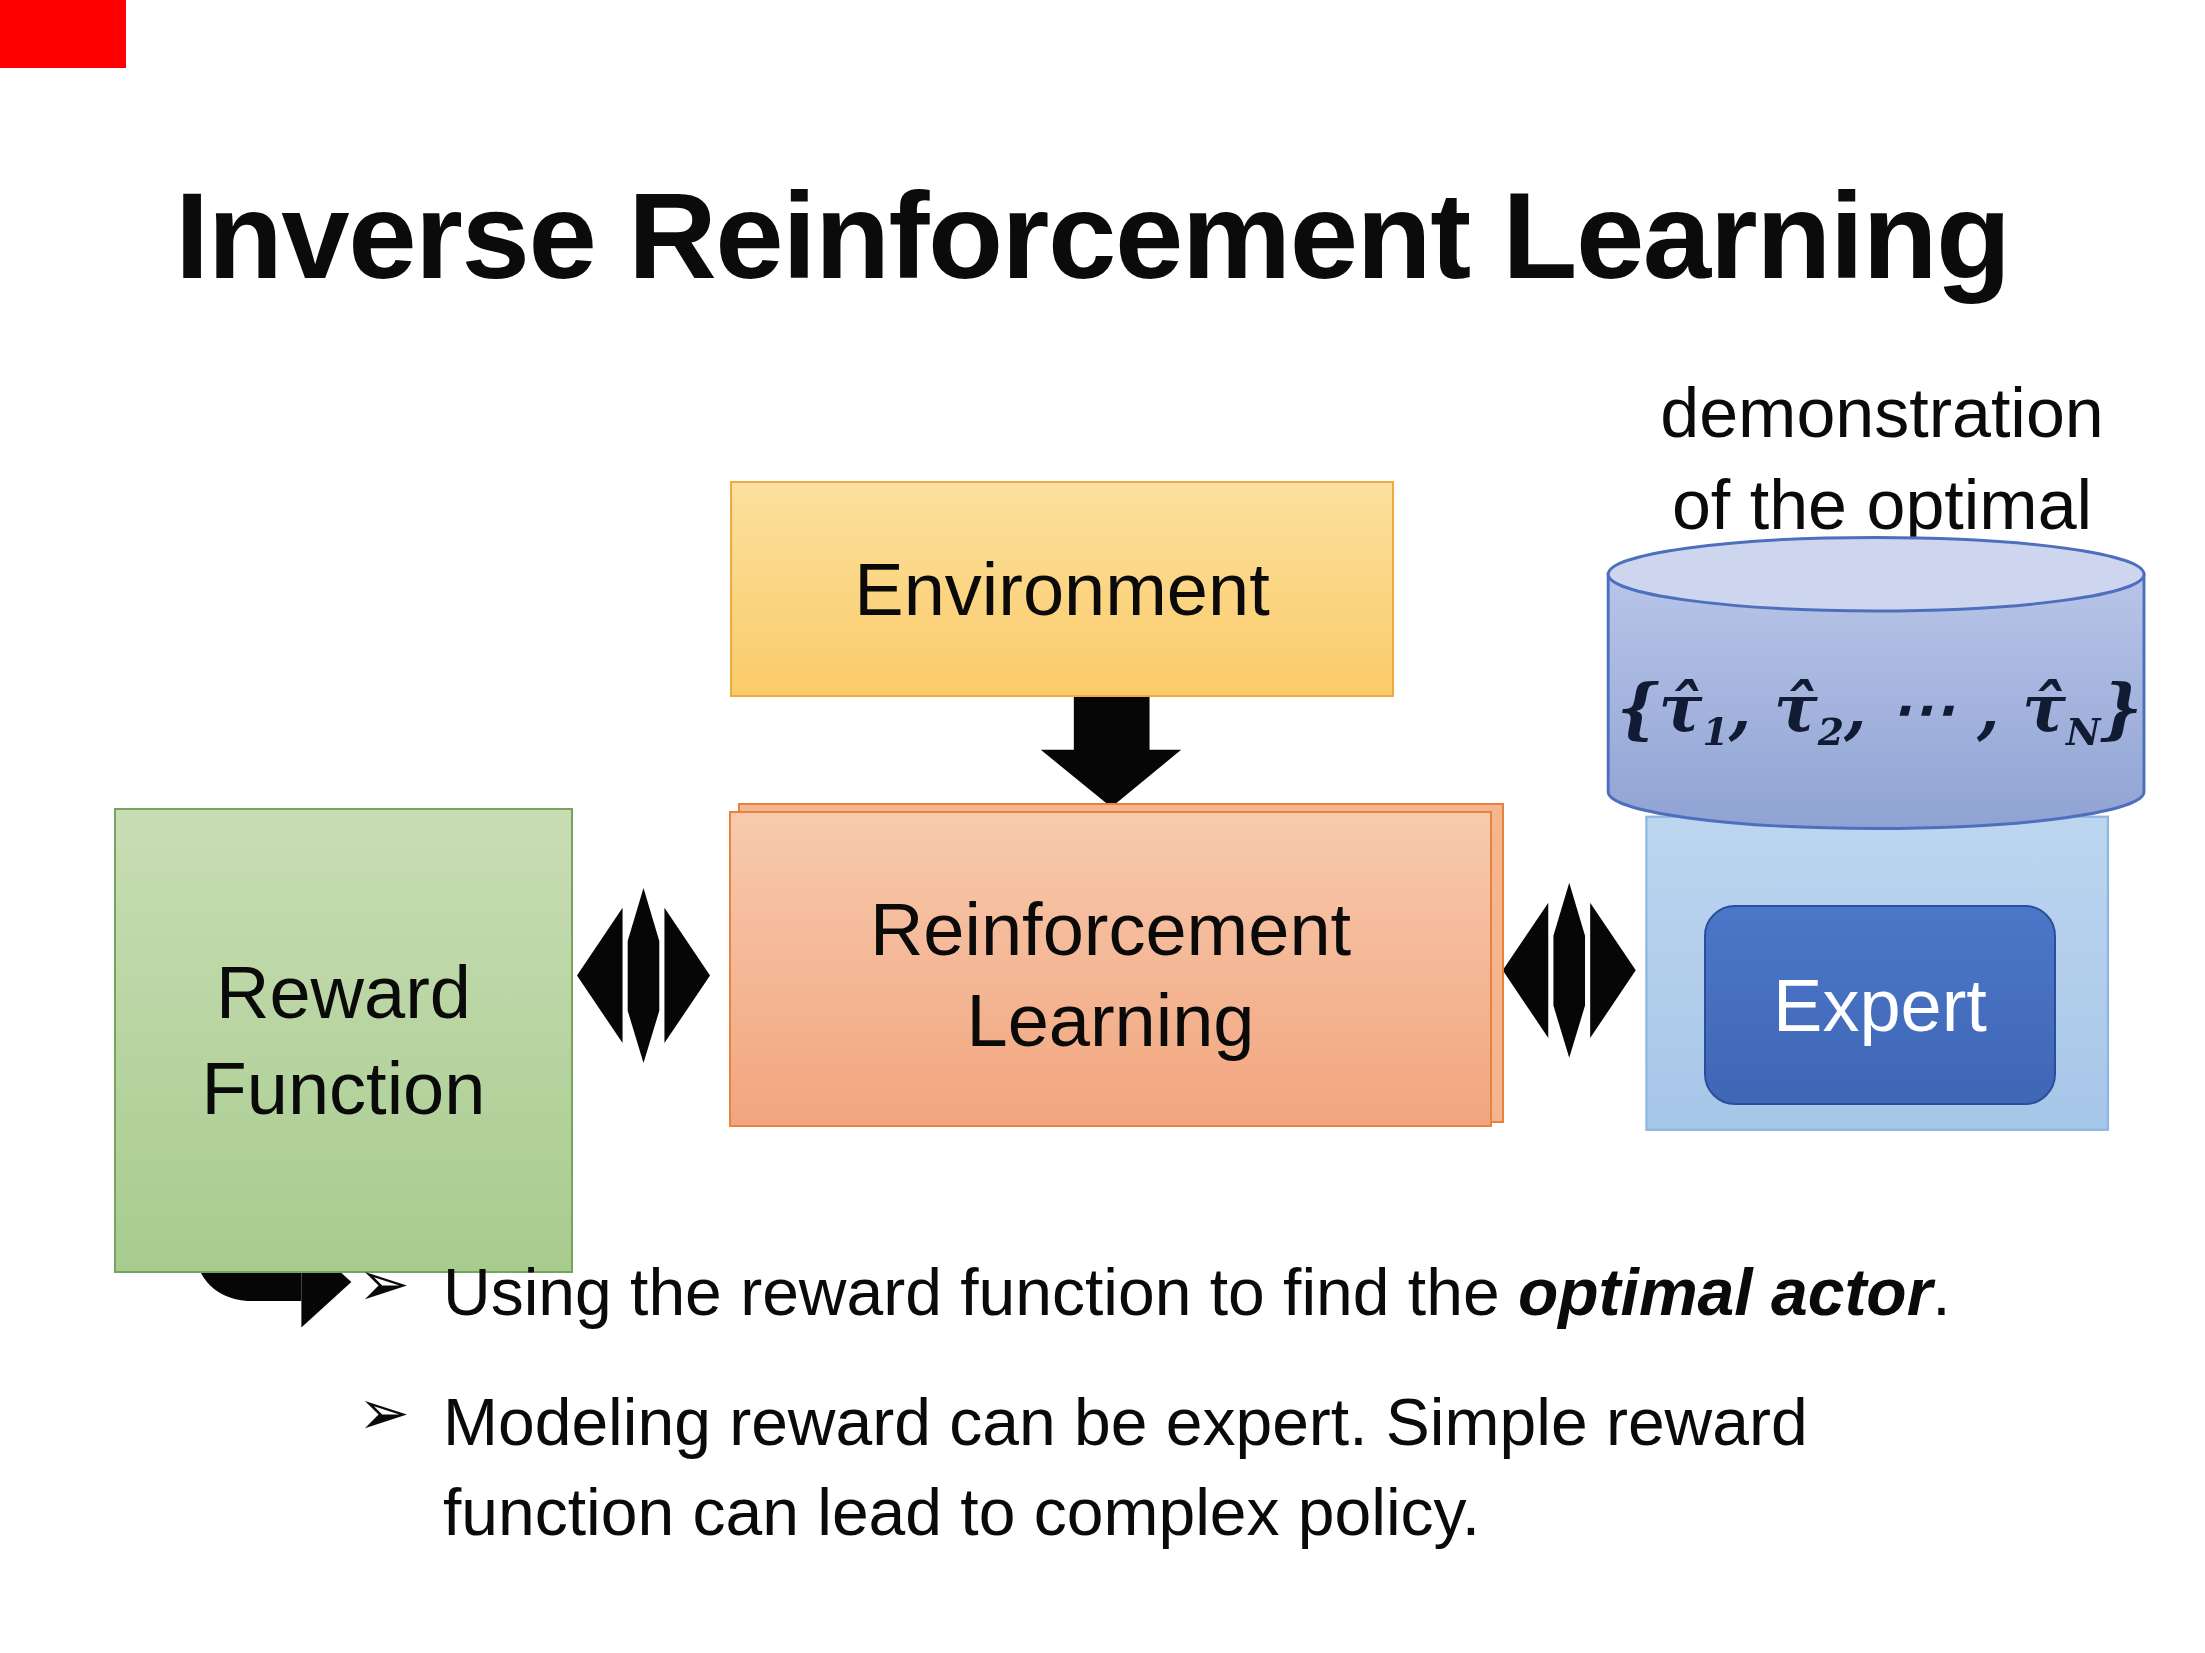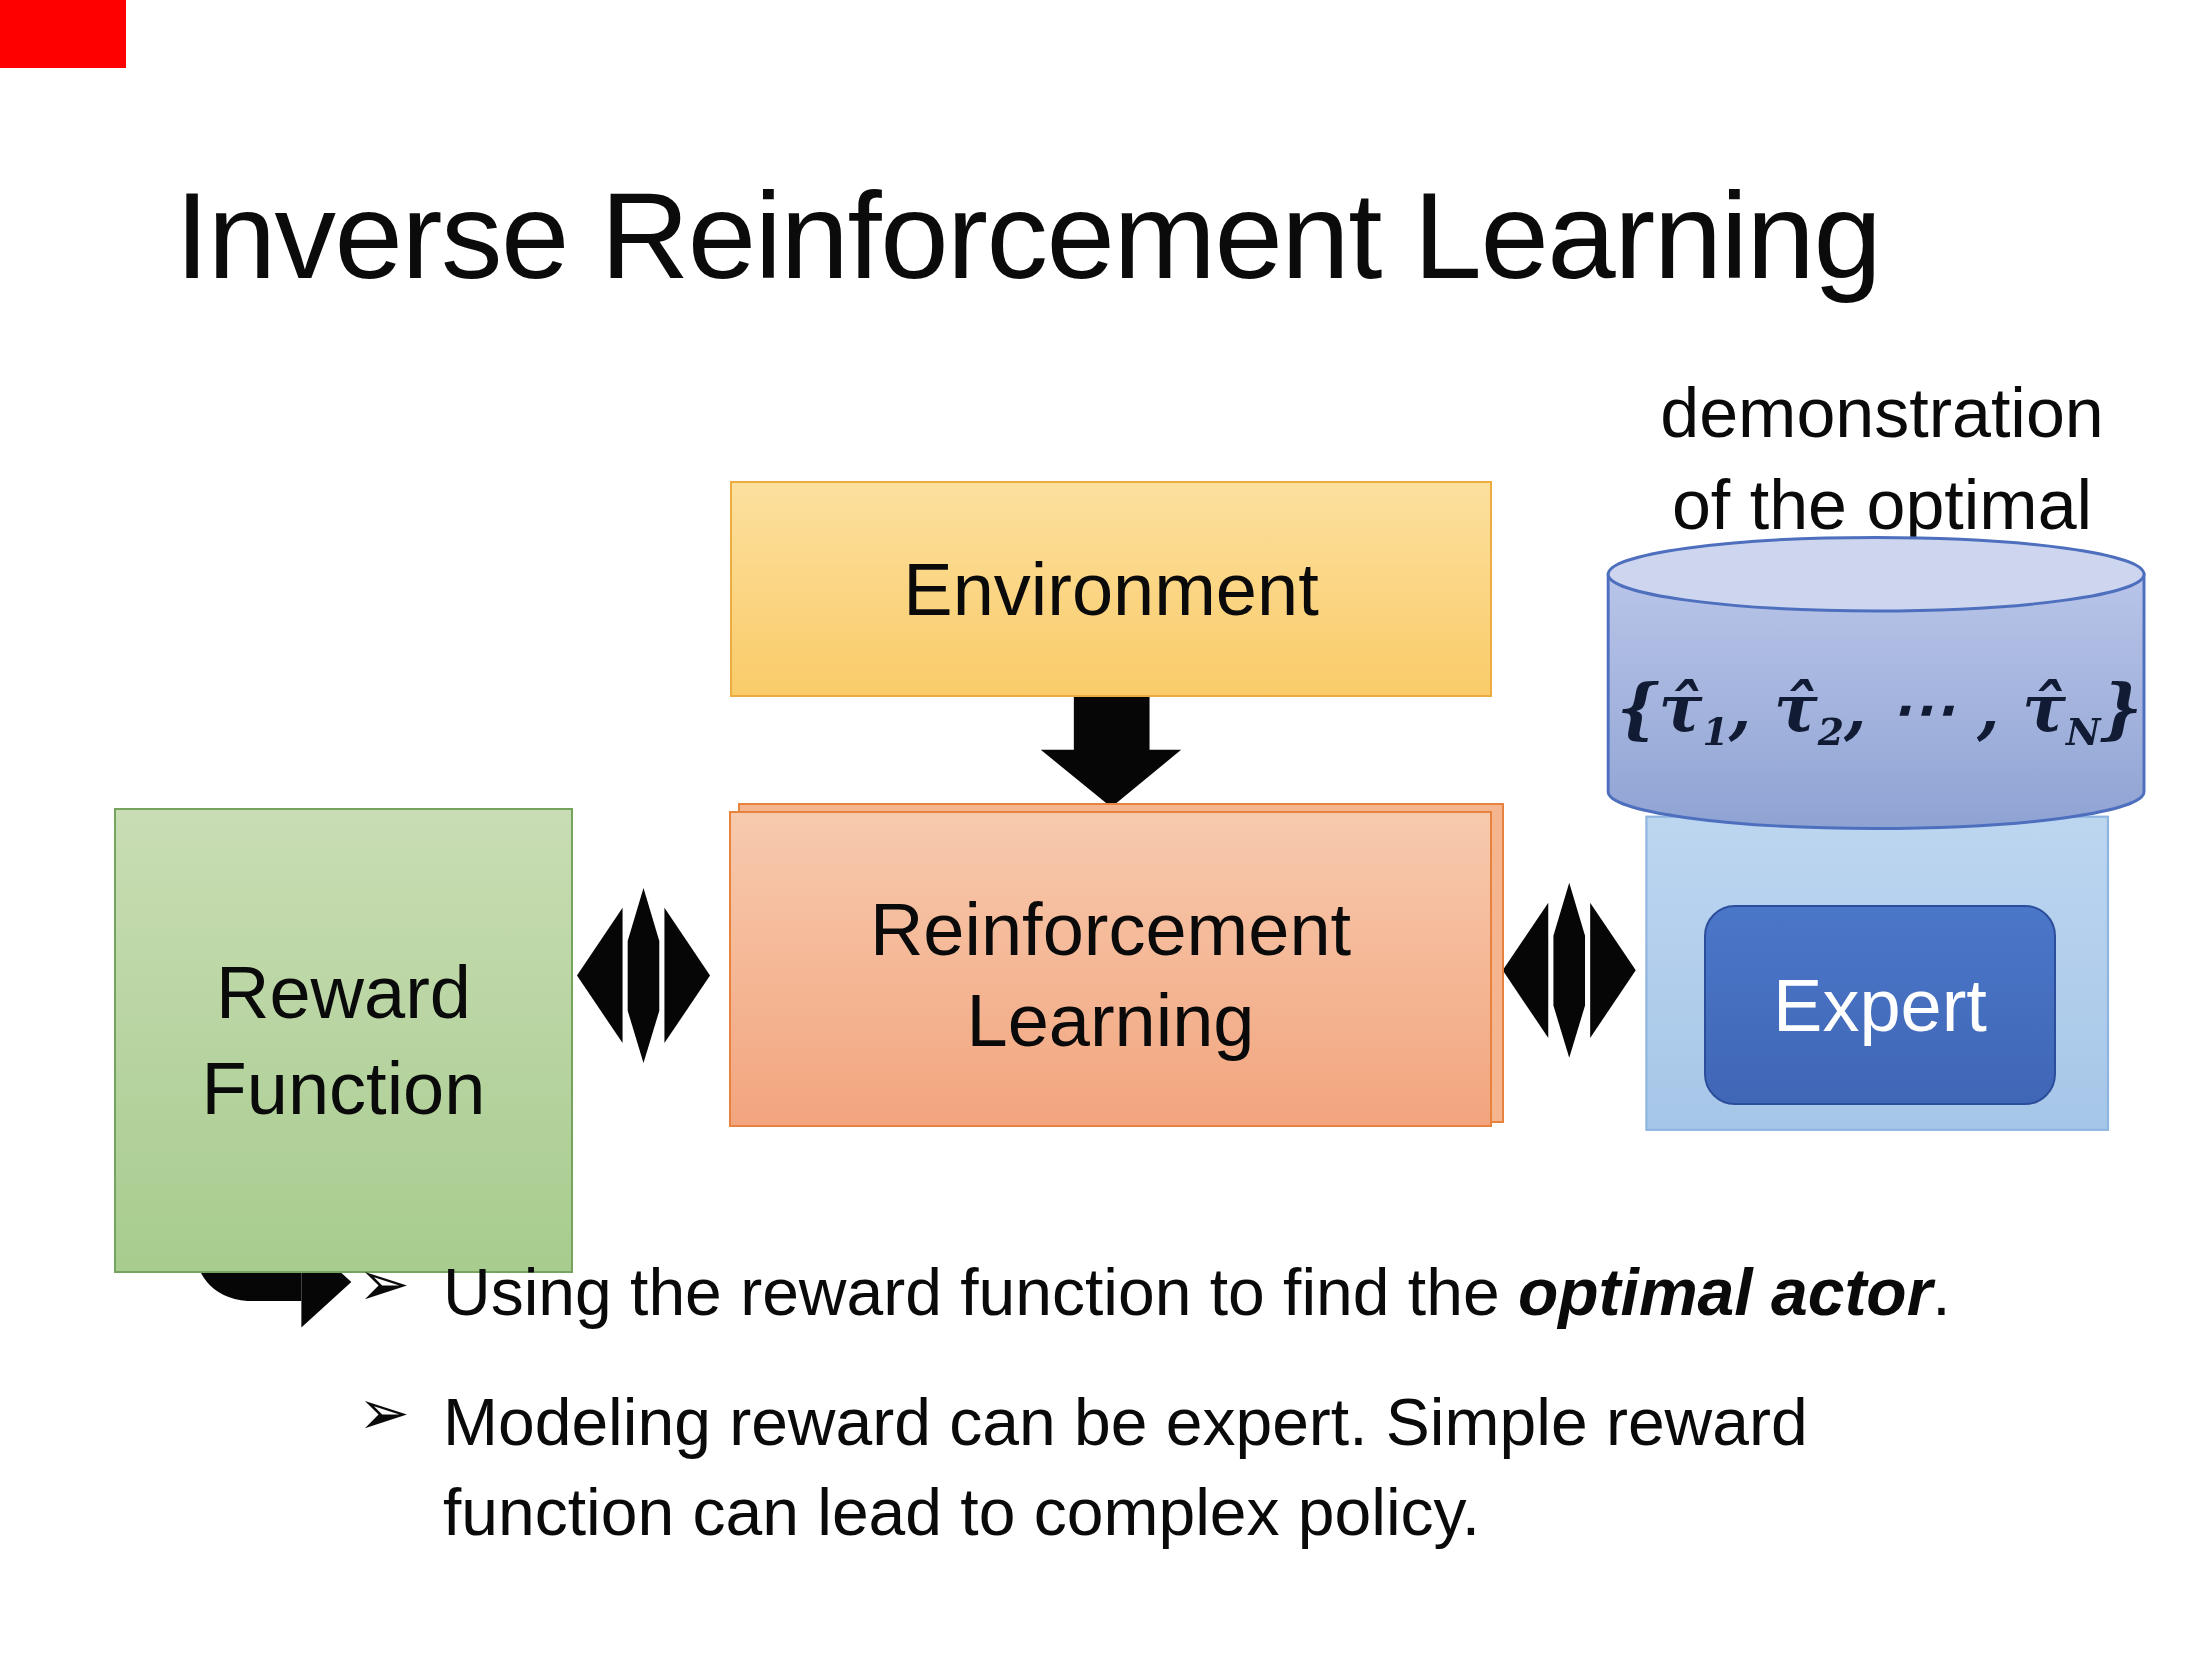--- a/index.html
+++ b/index.html
@@ -8,36 +8,36 @@
     font-family:"Liberation Sans", sans-serif;color:#0a0a0a;overflow:hidden;
   }
   .abs{position:absolute;}
 
   
   #rec-marker{left:0;top:0;width:126px;height:68px;background:#ff0000;}
 
   
   #title{
     left:175px;top:174px;font-size:123px;letter-spacing:-1.5px;line-height:1;
-    white-space:nowrap;color:#0b0b0b;
+    white-space:nowrap;color:#0b0b0b;font-weight:bold;
   }
 
   
   #demo-caption{
     left:1610px;top:367px;width:544px;text-align:center;
     font-size:70px;line-height:92px;color:#0a0a0a;
   }
 
   
   #shape-layer{left:0;top:0;width:2205px;height:1654px;}
 
   
   .box{display:flex;align-items:center;justify-content:center;text-align:center;box-sizing:border-box;}
   #env-box{
-    left:730px;top:481px;width:762px;height:216px;
+    left:730px;top:481px;width:664px;height:216px;
     background:linear-gradient(180deg,#fce09e 0%,#facb69 100%);
     border:2.9px solid #edac3f;font-size:74px;
   }
   #rl-box-back{
     left:738px;top:803px;width:762px;height:316px;
     background:#f5b68f;border:2.2px solid #e8823f;
   }
   #rl-box{
     left:729px;top:811px;width:763px;height:316px;
     background:linear-gradient(180deg,#f7caae 0%,#f2a57e 100%);

